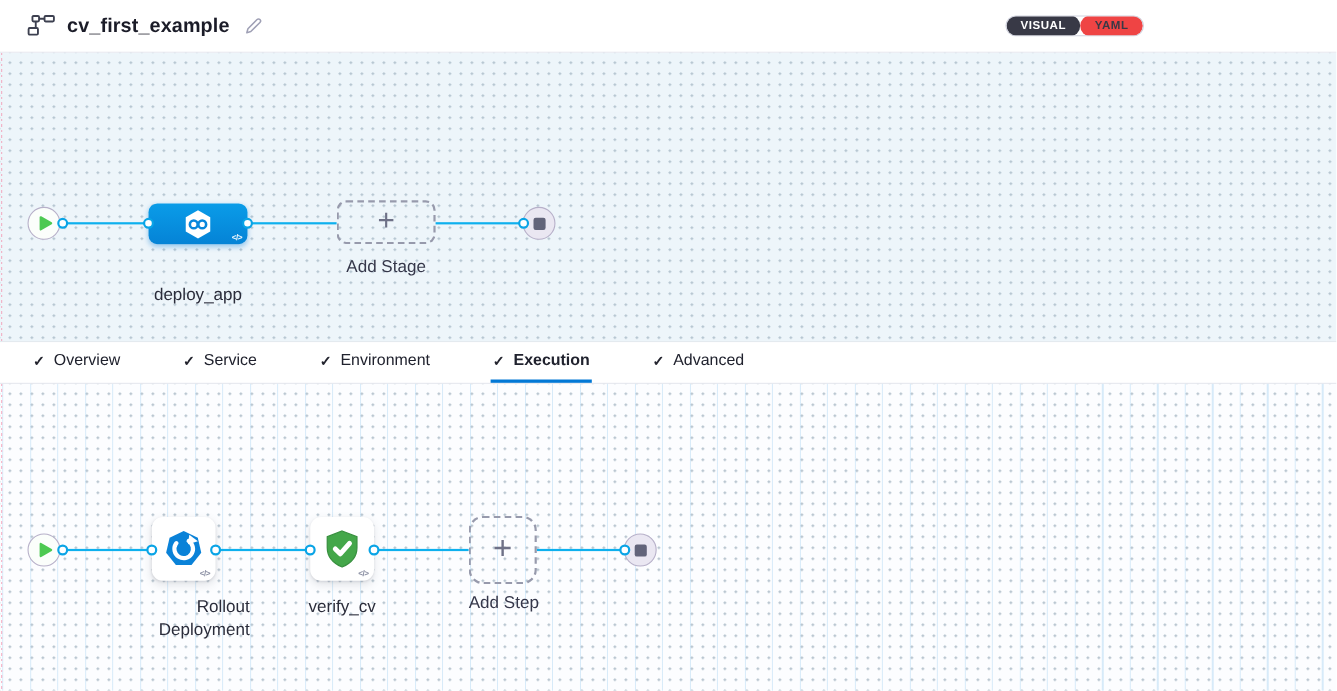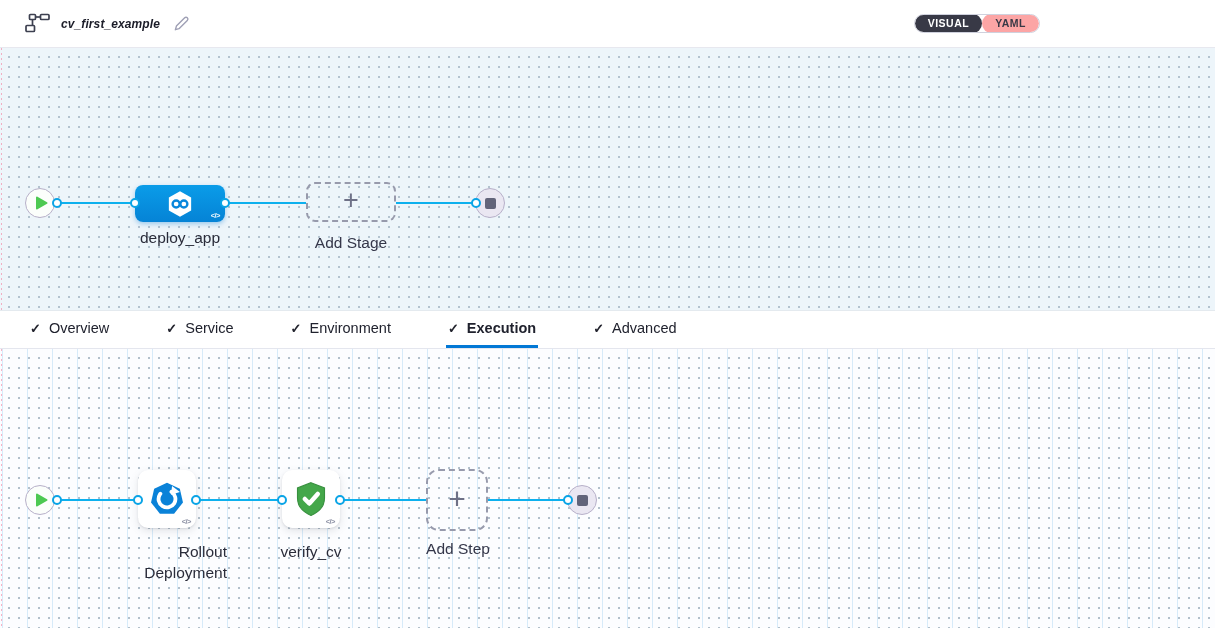--- a/index.html
+++ b/index.html
@@ -2,28 +2,28 @@
 <html><head>
 <meta charset="utf-8">
 <style>
   * { margin:0; padding:0; box-sizing:border-box; }
   html,body { width:1215px; height:628px; overflow:hidden; background:#fff;
     font-family:"Liberation Sans", sans-serif; color:#1f2130; }
 
   
   .header { height:48px; background:#fff; border-bottom:1px solid #e7e8ef;
     display:flex; align-items:center; padding:0 24px; gap:11px; position:relative; }
-  .title { font-size:12px; font-weight:700; color:#1b1c28; letter-spacing:.1px;font-style:italic; }
+  .title { font-size:18px; font-weight:700; color:#1b1c28; letter-spacing:.1px; }
   .edit-btn { background:none; border:none; cursor:pointer; display:flex; align-items:center; padding:2px; }
   .toggle { margin-left:auto; margin-right:151px; display:flex; align-items:center;
     border:1px solid #cfd1dd; border-radius:999px; height:19px; background:#fff; overflow:hidden; }
   .toggle button { border:none; height:19px; font-family:inherit; font-size:10.5px; font-weight:700;
     letter-spacing:.5px; padding:0 13px; cursor:pointer; border-radius:999px; line-height:17px; }
   .toggle .seg-on  { background:#383946; color:#fff; }
-  .toggle .seg-off { background:#fca5a5; color:#383946; }
+  .toggle .seg-off { background:#ef4444; color:#383946; }
 
   
   .canvas { position:relative; width:1215px; overflow:hidden; }
   .stage-canvas { height:262px; background-color:#edf5fa;
     background-image:radial-gradient(#b3c3cf 1px, transparent 1.3px);
     background-size:10px 10px; background-position:4px 4px; }
   .exec-canvas { height:279px; background-color:#fcfdff;
     background-image:
       repeating-linear-gradient(90deg, rgba(170,212,242,.45) 0 1px, transparent 1px 25px),
       radial-gradient(#b2c0cb 1px, transparent 1.3px);
@@ -120,21 +120,21 @@
 
   <div class="round-node end-node" style="left:475px; top:140px;">
     <span class="stop-square"></span>
   </div>
 
   <div class="port" style="left:52px; top:150px;"></div>
   <div class="port" style="left:130px; top:150px;"></div>
   <div class="port" style="left:220px; top:150px;"></div>
   <div class="port" style="left:471px; top:150px;"></div>
 
-  <div class="node-label" style="left:120px; top:179px; width:120px;">deploy_app</div>
+  <div class="node-label" style="left:120px; top:210px; width:120px;">deploy_app</div>
   <div class="node-label" style="left:296px; top:184px; width:110px; color:#35374a;">Add Stage</div>
 </div>
 
 <nav class="tabs">
   <div class="tab">
     <span class="check">✓</span>
     <span>Overview</span>
   </div>
   <div class="tab">
     <span class="check">✓</span>

